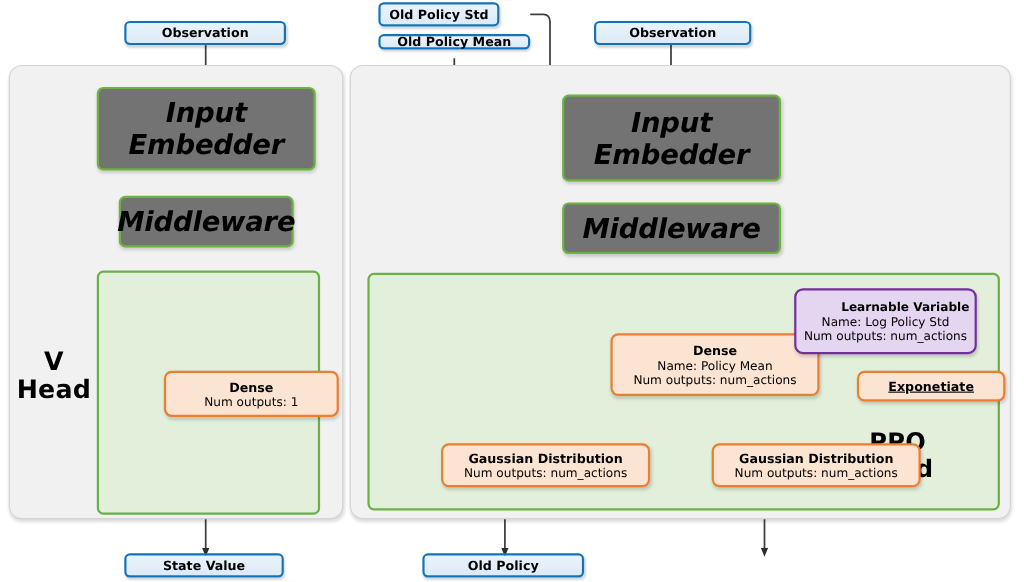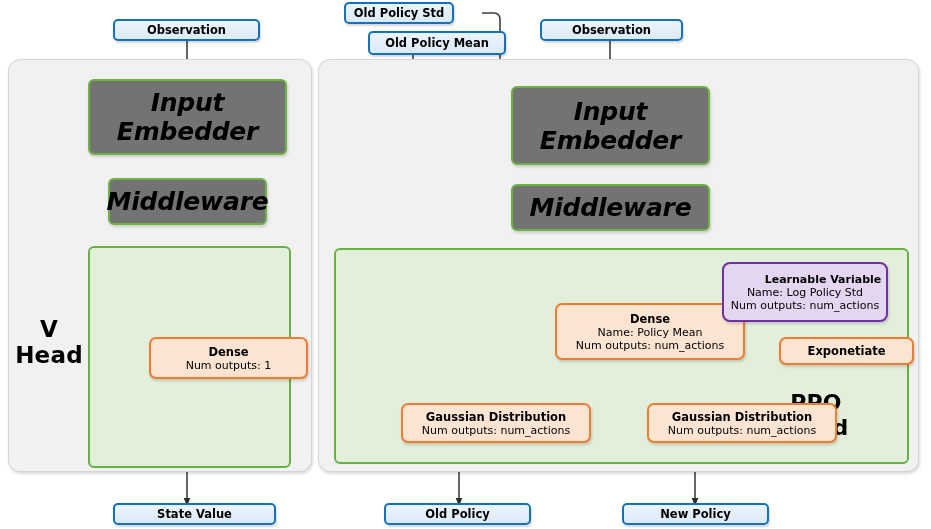--- a/index.html
+++ b/index.html
@@ -160,25 +160,25 @@
 
   <div class="node green" style="left:108px;top:178px;width:159px;height:47px;">
     <div class="t1">Middleware</div>
   </div>
 
   <div class="node orange" style="left:108px;top:337px;width:159px;height:42px;">
     <div class="t1">Dense</div>
     <div class="t2">Num outputs: 1</div>
   </div>
 
-  <div class="io" style="left:113px;top:503px;width:163px;height:22px;">State Value</div>
+  <div class="io" style="left:113px;top:503px;width:145px;height:22px;">State Value</div>
 
   <div class="io" style="left:344px;top:2px;width:110px;height:22px;">Old Policy Std</div>
 
-  <div class="io" style="left:344px;top:31px;width:138px;height:24px;margin-left:24px;">Old Policy Mean</div>
+  <div class="io" style="left:344px;top:31px;width:138px;height:14px;">Old Policy Mean</div>
 
   <div class="io" style="left:540px;top:19px;width:143px;height:22px;">Observation</div>
 
   <div class="node green" style="left:511px;top:86px;width:199px;height:79px;">
     <div class="t1">Input Embedder</div>
   </div>
 
   <div class="node green" style="left:511px;top:184px;width:199px;height:47px;">
     <div class="t1">Middleware</div>
   </div>
@@ -188,31 +188,30 @@
     <div class="t2">Name: Policy Mean</div>
     <div class="t3">Num outputs: num_actions</div>
   </div>
 
   <div class="node purple" style="left:722px;top:262px;width:166px;height:60px;">
     <div class="t1">Learnable Variable</div>
     <div class="t2">Name: Log Policy Std</div>
     <div class="t3">Num outputs: num_actions</div>
   </div>
 
-  <div class="node orange" style="left:738px;top:337px;width:135px;height:28px;">
+  <div class="node orange" style="left:738px;top:337px;width:135px;height:28px;text-decoration:underline;">
     <div class="t1">Exponetiate</div>
   </div>
 
   <div class="node orange" style="left:360px;top:403px;width:190px;height:40px;">
     <div class="t1">Gaussian Distribution</div>
     <div class="t2">Num outputs: num_actions</div>
   </div>
 
   <div class="node orange" style="left:606px;top:403px;width:190px;height:40px;">
     <div class="t1">Gaussian Distribution</div>
     <div class="t2">Num outputs: num_actions</div>
   </div>
 
   <div class="io" style="left:384px;top:503px;width:147px;height:22px;">Old Policy</div>
 
-  <div class="io" style="left:622px;top:503px;width:147px;height:22px;">New Policy</div>
 
 </div>
 
 </body></html>

